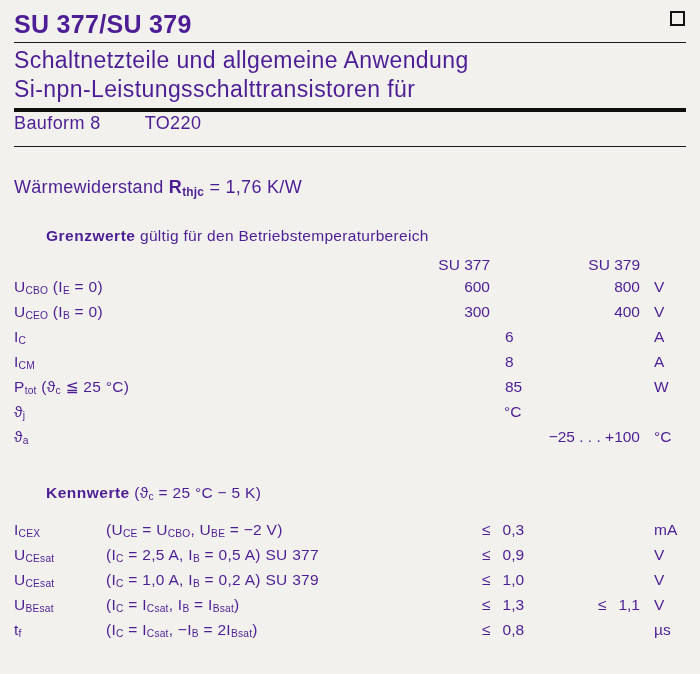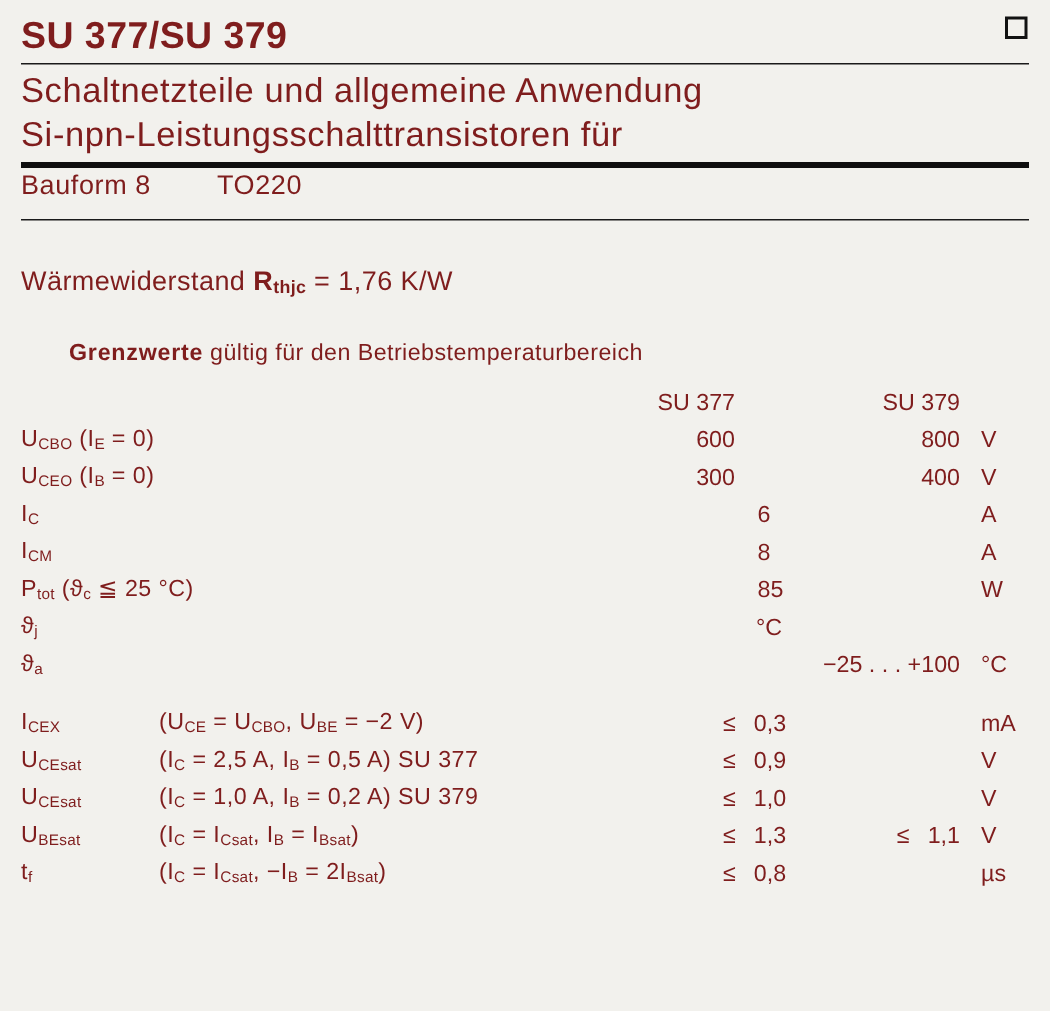--- a/index.html
+++ b/index.html
@@ -2,21 +2,21 @@
 <html><head>
 <meta charset="utf-8">
 <style>
   * { margin: 0; padding: 0; box-sizing: border-box; }
   html, body { background: #dddcd8; }
   .page {
     width: 700px;
     height: 674px;
     margin: 0 auto;
     background: #f2f1ed;
-    color: #7f1d1d;
+    color: #4c1d95;
     font-family: "Liberation Sans", "DejaVu Sans", sans-serif;
     padding: 8px 14px 4px 14px;
     position: relative;
     overflow: hidden;
   }
   .title { font-size: 25px; font-weight: bold; letter-spacing: 0.3px; line-height: 32px; }
   .corner-box {
     position: absolute; top: 11px; right: 15px;
     width: 15px; height: 15px;
     border: 2.5px solid #121212;
@@ -31,21 +31,21 @@
   .bauform .bf-value { margin-left: 44px; }
   .rule-bauform { margin-top: 12px; }
   .thermal { margin-top: 30px; font-size: 18px; letter-spacing: 0.3px; line-height: 20px; }
   .section-heading { font-size: 15.5px; letter-spacing: 0.3px; line-height: 20px; }
   .section-heading b { letter-spacing: 0.5px; margin-left: 32px; }
   .g-heading { margin-top: 24px; }
   .k-heading { margin-top: 30px; }
   .table { font-size: 15.5px; }
   .g-table { margin-top: 10px; }
   .k-table { margin-top: 14px; }
-  .trow { display: flex; align-items: flex-end; height: 25px; }
+  .trow { display: flex; align-items: flex-start; height: 25px; }
   .g-head { height: 22px; }
   .c-param { width: 390px; letter-spacing: 0.3px; }
   .c-v1 { width: 86px; text-align: right; }
   .c-v2 { width: 150px; display: flex; justify-content: space-between; align-items: baseline; }
   .c-v2 .mid { padding-left: 15px; }
   .c-v2.right { display: block; text-align: right; }
   .c-unit { width: 32px; margin-left: 14px; }
   .c-sym { width: 92px; letter-spacing: 0.3px; }
   .c-cond { flex: 1; letter-spacing: 0.3px; }
   .c-lim1 { width: 78px; word-spacing: 0.5em; }
@@ -151,20 +151,21 @@
         <span class="c-v2">
           <span class="mid"></span>
           <span>−25 . . . +100</span>
         </span>
         <span class="c-unit">°C</span>
       </div>
     </div>
   </section>
 
   <section>
+    <div class="section-heading k-heading"><b>Kennwerte</b><span> (ϑ<sub>c</sub> = 25 °C − 5 K)</span></div>
 
     <div class="table k-table">
       <div class="trow">
         <span class="c-sym">I<sub>CEX</sub></span>
         <span class="c-cond">(U<sub>CE</sub> = U<sub>CBO</sub>, U<sub>BE</sub> = −2 V)</span>
         <span class="c-lim1">≤ 0,3</span>
         <span class="c-lim2"></span>
         <span class="c-unit">mA</span>
       </div>
 

